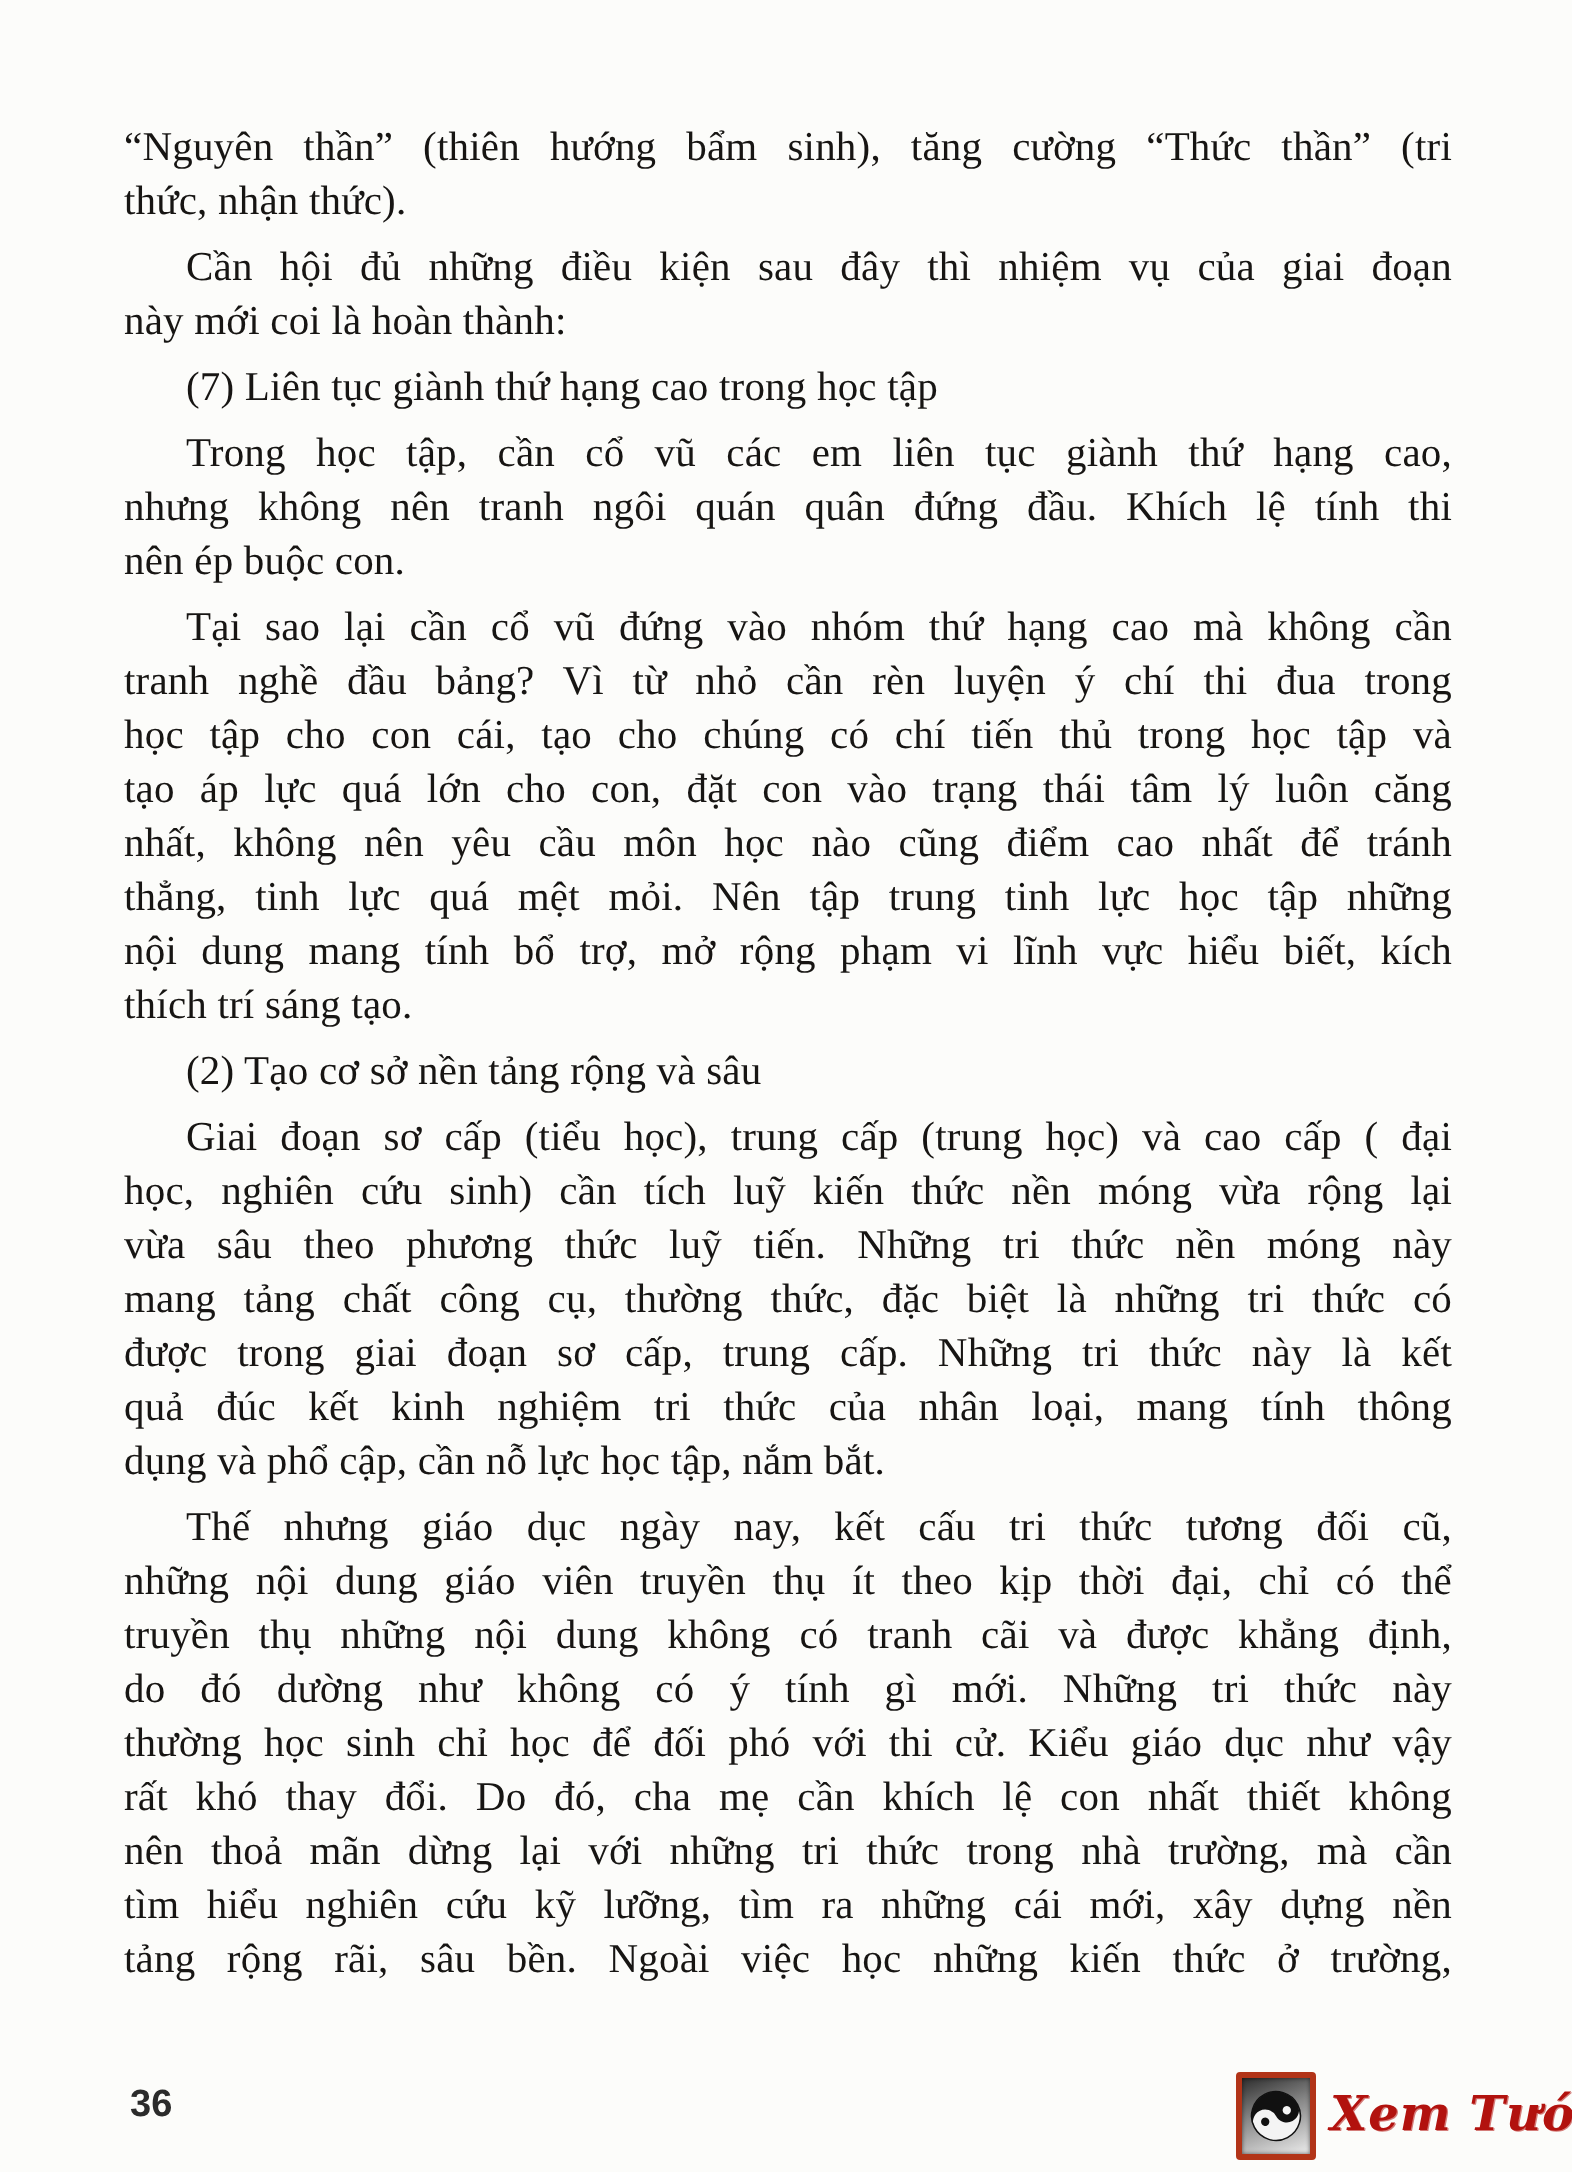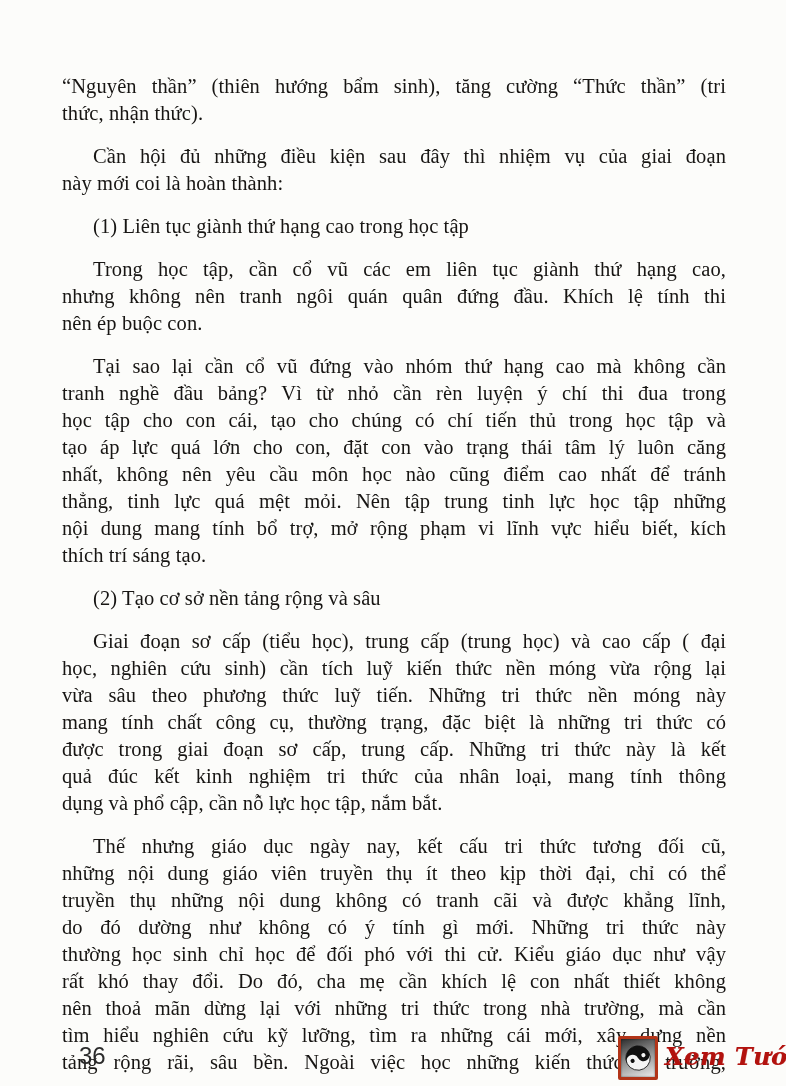--- a/index.html
+++ b/index.html
@@ -20,39 +20,39 @@
   .text-block {
     position: absolute;
     left: 62px;
     top: 57px;
     width: 664px;
     color: #171513;
     font-size: 20.5px;
     line-height: 27px;
     letter-spacing: 0.1px;
   }
-  .para { margin: 16px 0 6px 0; }
+  .para { margin: 4px 0 6px 0; }
   .line {
     text-align: justify;
     text-align-last: justify;
     -moz-text-align-last: justify;
   }
   .line.lastline {
     text-align-last: left;
     -moz-text-align-last: left;
   }
   .line.firstline { text-indent: 31px; }
 
   .page-number {
     position: absolute;
-    left: 79px;
+    left: 65px;
     top: 1042px;
     font-family: "Liberation Sans", sans-serif;
-    font-size: 24px;
-    font-weight: 400;
+    font-size: 19px;
+    font-weight: 700;
     color: #2b2b2b;
   }
 
   .watermark {
     position: absolute;
     left: 618px;
     top: 1036px;
     display: flex;
     align-items: flex-start;
     gap: 7px;
@@ -89,21 +89,21 @@
   <main class="text-block" id="text-block">
       <div class="para">
         <div class="line">“Nguyên thần” (thiên hướng bẩm sinh), tăng cường “Thức thần” (tri</div>
         <div class="line lastline">thức, nhận thức).</div>
       </div>
       <div class="para">
         <div class="line firstline">Cần hội đủ những điều kiện sau đây thì nhiệm vụ của giai đoạn</div>
         <div class="line lastline">này mới coi là hoàn thành:</div>
       </div>
       <div class="para">
-        <div class="line firstline lastline">(1) Liên tục giành thứ hạng cao trong học tập</div>
+        <div class="line firstline lastline">(7) Liên tục giành thứ hạng cao trong học tập</div>
       </div>
       <div class="para">
         <div class="line firstline">Trong học tập, cần cổ vũ các em liên tục giành thứ hạng cao,</div>
         <div class="line">nhưng không nên tranh ngôi quán quân đứng đầu. Khích lệ tính thi</div>
         <div class="line lastline">nên ép buộc con.</div>
       </div>
       <div class="para">
         <div class="line firstline">Tại sao lại cần cổ vũ đứng vào nhóm thứ hạng cao mà không cần</div>
         <div class="line">tranh nghề đầu bảng? Vì từ nhỏ cần rèn luyện ý chí thi đua trong</div>
         <div class="line">học tập cho con cái, tạo cho chúng có chí tiến thủ trong học tập và</div>
@@ -113,29 +113,29 @@
         <div class="line">nội dung mang tính bổ trợ, mở rộng phạm vi lĩnh vực hiểu biết, kích</div>
         <div class="line lastline">thích trí sáng tạo.</div>
       </div>
       <div class="para">
         <div class="line firstline lastline">(2) Tạo cơ sở nền tảng rộng và sâu</div>
       </div>
       <div class="para">
         <div class="line firstline">Giai đoạn sơ cấp (tiểu học), trung cấp (trung học) và cao cấp ( đại</div>
         <div class="line">học, nghiên cứu sinh) cần tích luỹ kiến thức nền móng vừa rộng lại</div>
         <div class="line">vừa sâu theo phương thức luỹ tiến. Những tri thức nền móng này</div>
-        <div class="line">mang tính chất công cụ, thường trạng, đặc biệt là những tri thức có</div>
+        <div class="line">mang tảng chất công cụ, thường thức, đặc biệt là những tri thức có</div>
         <div class="line">được trong giai đoạn sơ cấp, trung cấp. Những tri thức này là kết</div>
         <div class="line">quả đúc kết kinh nghiệm tri thức của nhân loại, mang tính thông</div>
         <div class="line lastline">dụng và phổ cập, cần nỗ lực học tập, nắm bắt.</div>
       </div>
       <div class="para">
         <div class="line firstline">Thế nhưng giáo dục ngày nay, kết cấu tri thức tương đối cũ,</div>
         <div class="line">những nội dung giáo viên truyền thụ ít theo kịp thời đại, chỉ có thể</div>
-        <div class="line">truyền thụ những nội dung không có tranh cãi và được khẳng lĩnh,</div>
+        <div class="line">truyền thụ những nội dung không có tranh cãi và được khẳng định,</div>
         <div class="line">do đó dường như không có ý tính gì mới. Những tri thức này</div>
         <div class="line">thường học sinh chỉ học để đối phó với thi cử. Kiểu giáo dục như vậy</div>
         <div class="line">rất khó thay đổi. Do đó, cha mẹ cần khích lệ con nhất thiết không</div>
         <div class="line">nên thoả mãn dừng lại với những tri thức trong nhà trường, mà cần</div>
         <div class="line">tìm hiểu nghiên cứu kỹ lưỡng, tìm ra những cái mới, xây dựng nền</div>
         <div class="line">tảng rộng rãi, sâu bền. Ngoài việc học những kiến thức ở trường,</div>
       </div>
     </main>
 
   <div class="page-number">36</div>

